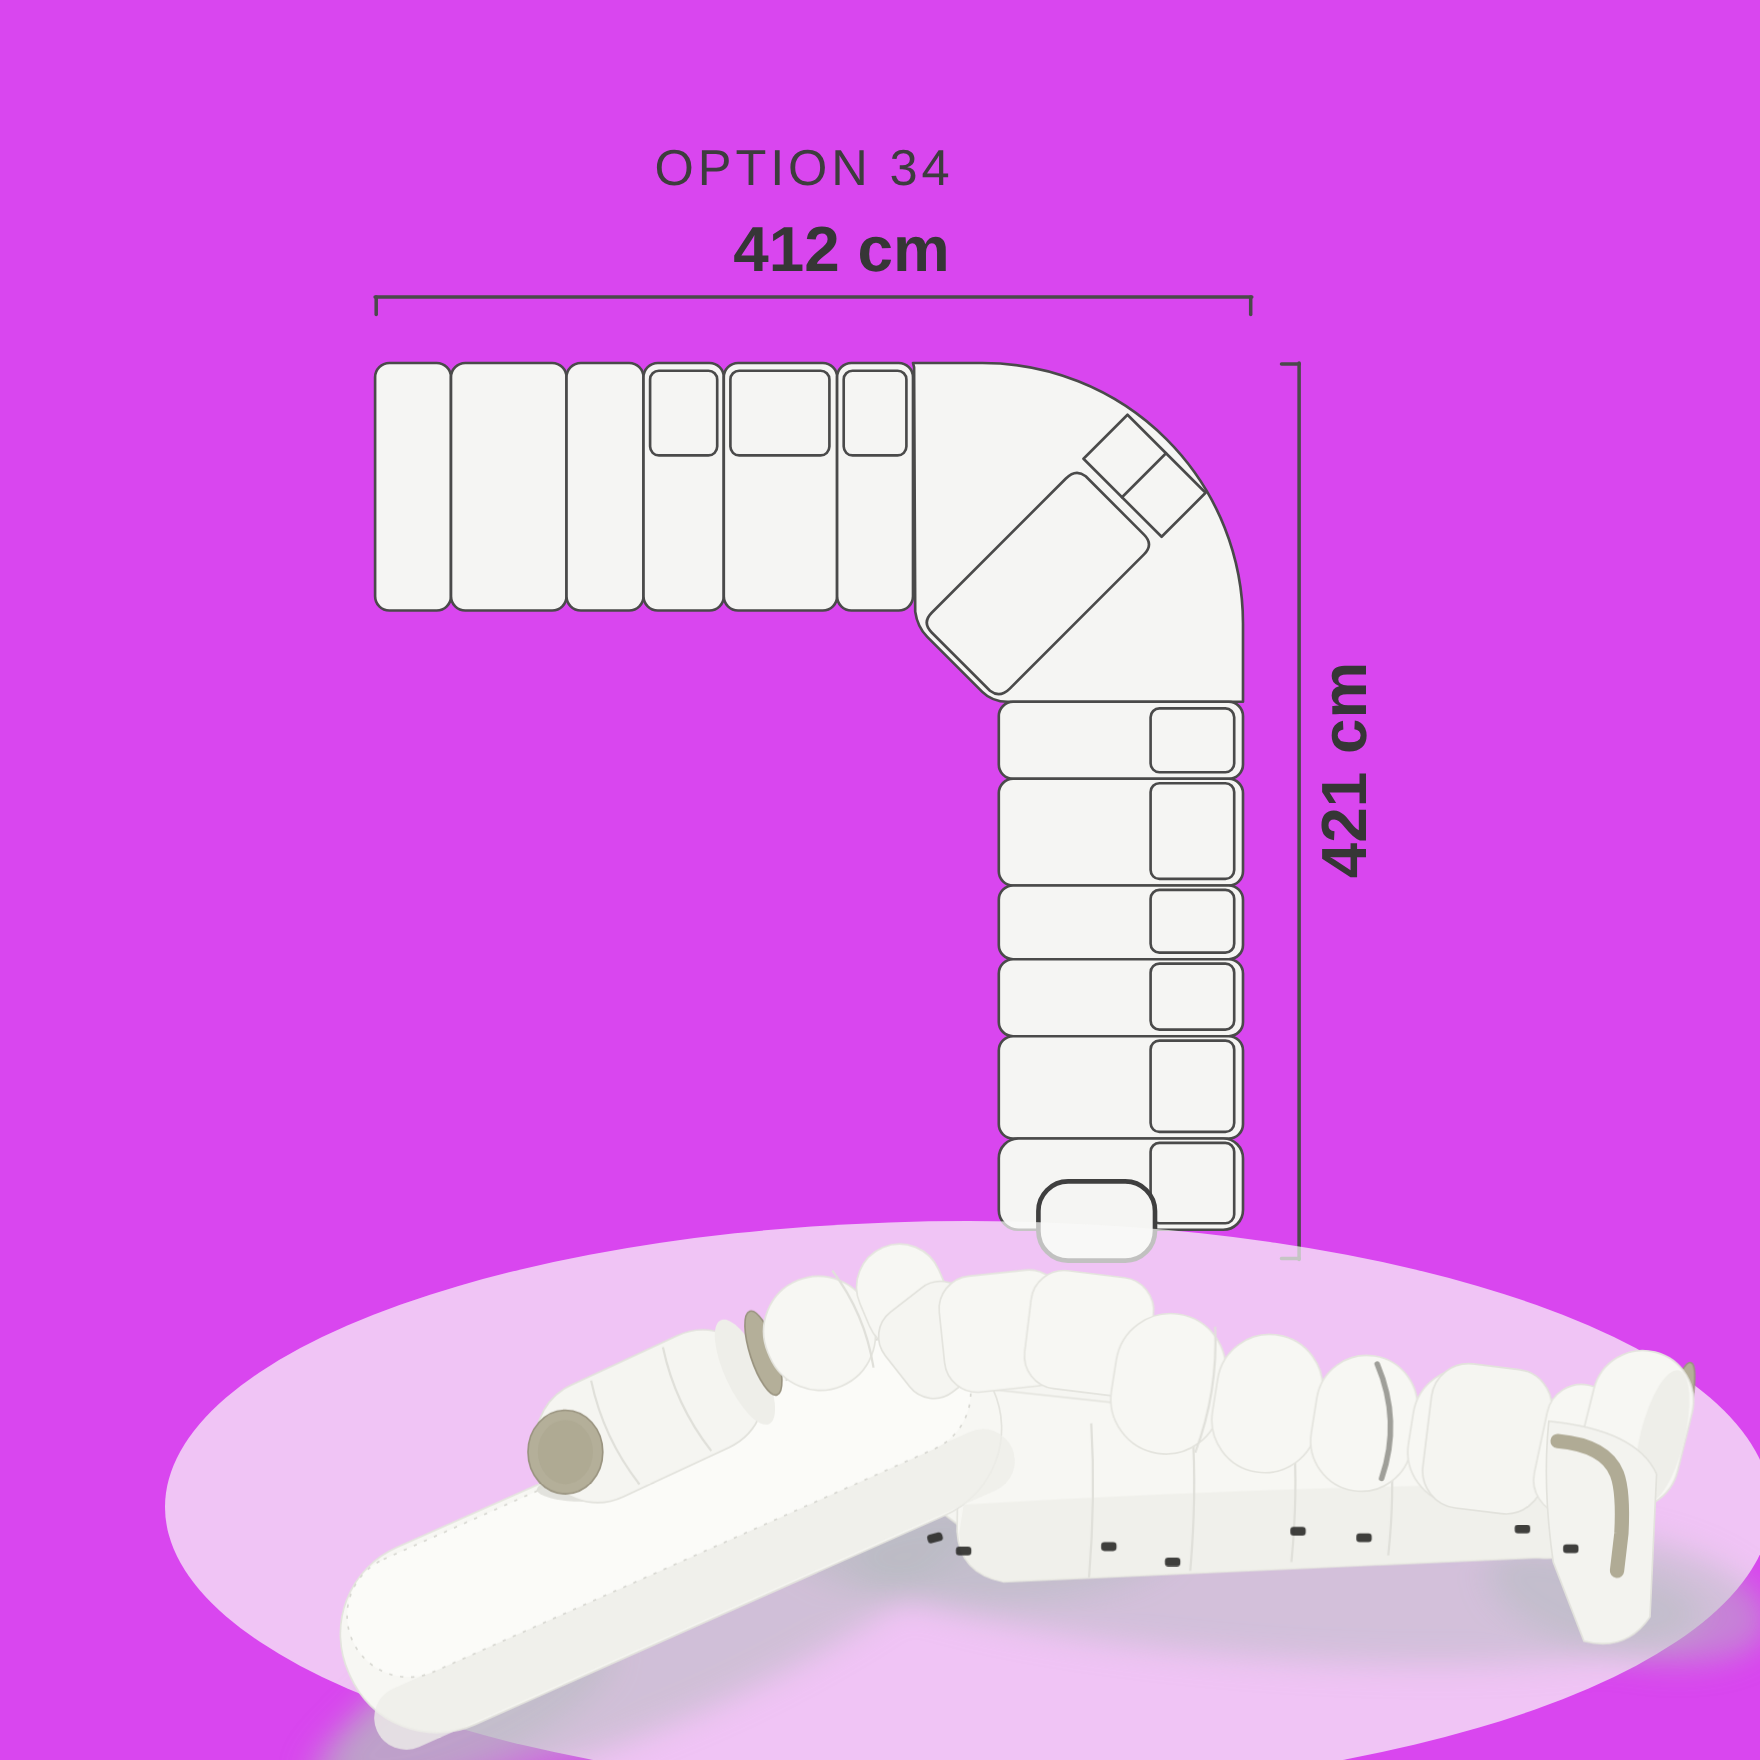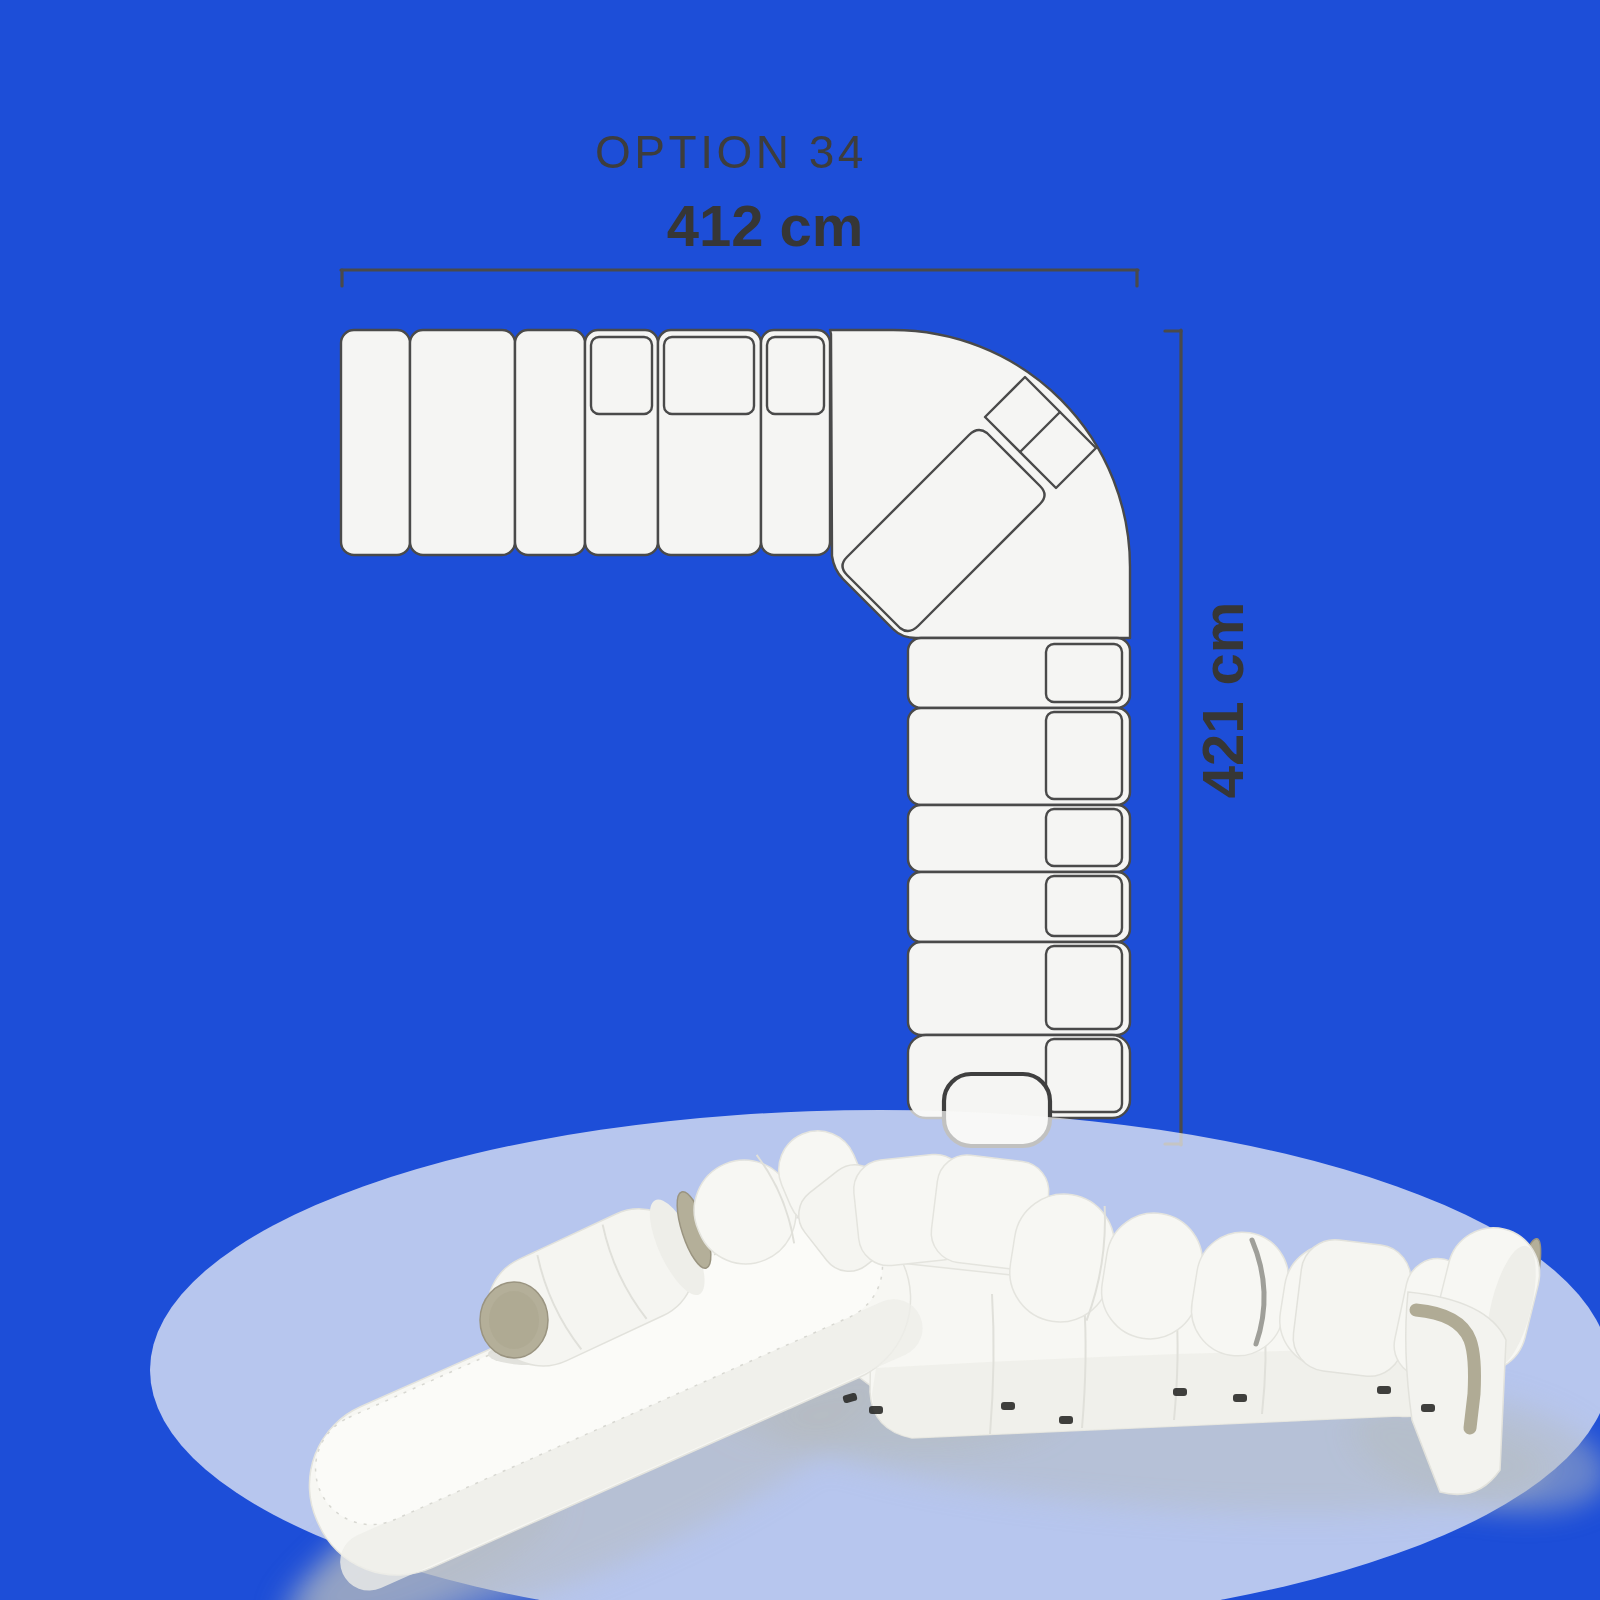--- a/index.html
+++ b/index.html
@@ -1,16 +1,16 @@
 <!DOCTYPE html>
 <html><head>
 <meta charset="utf-8">
 <style>
   html,body{margin:0;padding:0;background:#f4f4f2;}
-  .stage{position:relative;width:1600px;height:1600px;background:#1d4ed8;overflow:hidden;
+  .stage{position:relative;width:1600px;height:1600px;background:#d946ef;overflow:hidden;
          font-family:"Liberation Sans", sans-serif;}
   svg{position:absolute;inset:0;display:block;}
   text{font-family:"Liberation Sans", sans-serif;}
   .title-text{font-size:46px;font-weight:normal;letter-spacing:3.5px;fill:#3d3d3d;}
   .dim-text{font-size:58px;font-weight:bold;fill:#363636;}
   .plan{stroke:#4a4a4a;stroke-width:2.4;fill:#f5f5f3;stroke-linejoin:round;stroke-linecap:round;}
   .plan-thick{stroke:#3f3f3f;stroke-width:4.2;fill:#f5f5f3;stroke-linejoin:round;}
   .dim-line{stroke:#4a4a4a;stroke-width:3.2;fill:none;stroke-linecap:round;}
   .fab{fill:#f7f7f3;stroke:#e4e4de;stroke-width:1.5;}
   .fab2{fill:#f5f5f1;stroke:#e2e2dc;stroke-width:1.5;}

